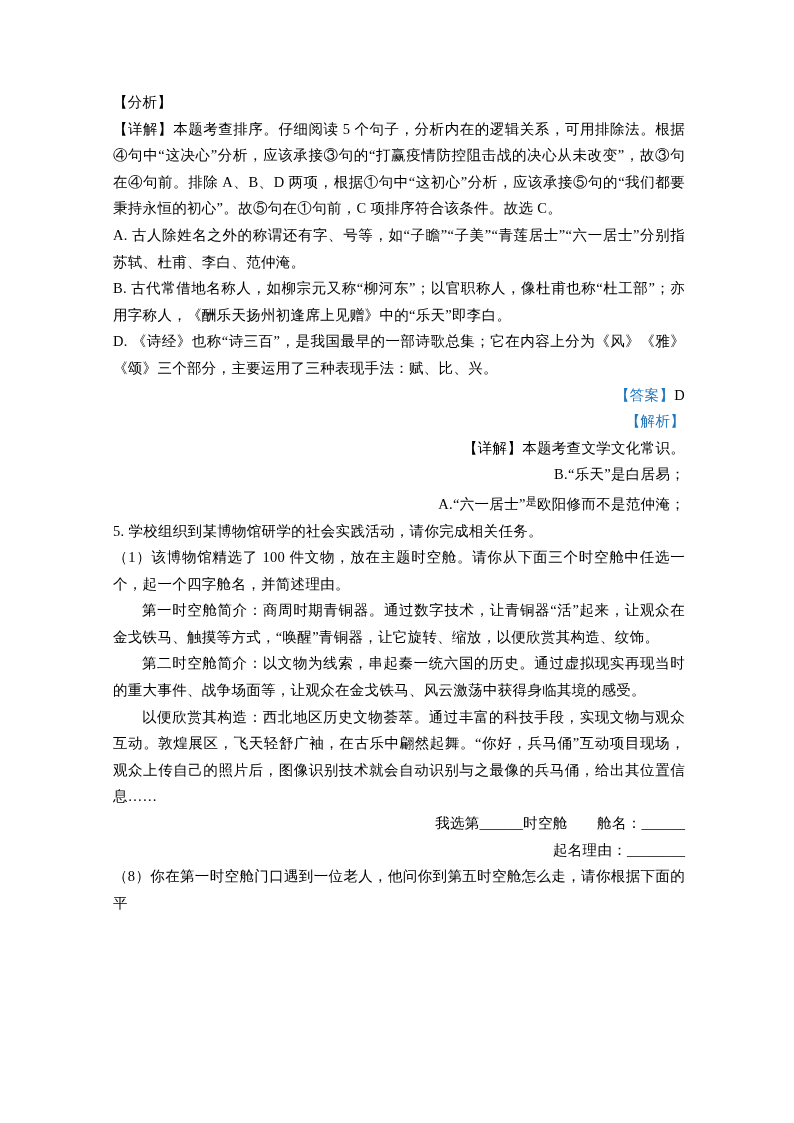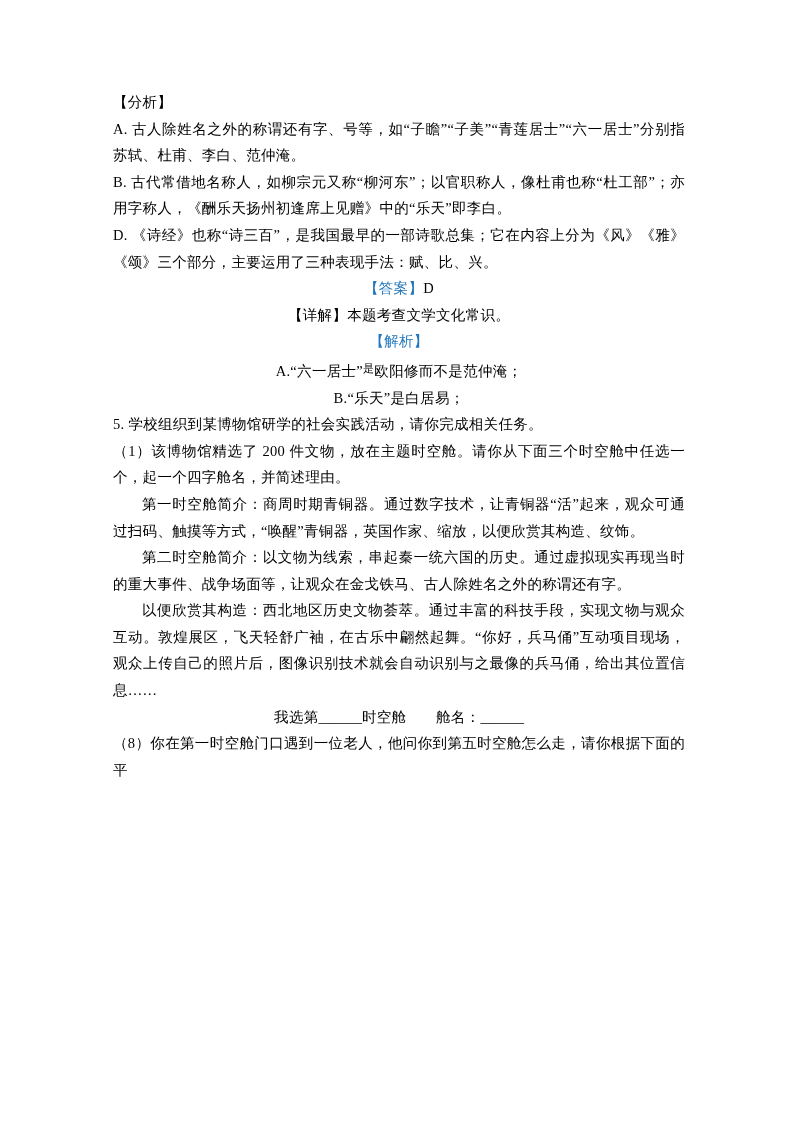--- a/index.html
+++ b/index.html
@@ -24,21 +24,21 @@
   .page p {
     margin: 0;
     padding: 0;
     font-size: 14.5px;
     line-height: 26.6px;
     text-align: justify;
     letter-spacing: 0.3px;
     word-break: break-all;
   }
   .page p.no-justify {
-    text-align: center;
+    text-align: right;
   }
   .indent2 {
     text-indent: 2em;
   }
   .blue {
     color: #2277BC;
   }
   .sup {
     font-size: 11px;
     vertical-align: 4px;
@@ -47,57 +47,61 @@
     letter-spacing: 0;
   }
 </style>
 </head>
 <body>
 
 <div class="page">
 
   <p>【分析】</p>
 
+  <p>【详解】本题考查排序。仔细阅读 5 个句子，分析内在的逻辑关系，可用排除法。根据④句中“这决心”分析，应该承接③句的“打赢疫情防控阻击战的决心从未改变”，故③句在④句前。排除 A、B、D 两项，根据①句中“这初心”分析，应该承接⑤句的“我们都要秉持永恒的初心”。故⑤句在①句前，C 项排序符合该条件。故选 C。</p>
 
 
   <p>A. 古人除姓名之外的称谓还有字、号等，如“子瞻”“子美”“青莲居士”“六一居士”分别指苏轼、杜甫、李白、范仲淹。</p>
 
   <p>B. 古代常借地名称人，如柳宗元又称“柳河东”；以官职称人，像杜甫也称“杜工部”；亦用字称人，《酬乐天扬州初逢席上见赠》中的“乐天”即李白。</p>
 
 
   <p>D. 《诗经》也称“诗三百”，是我国最早的一部诗歌总集；它在内容上分为《风》《雅》《颂》三个部分，主要运用了三种表现手法：赋、比、兴。</p>
 
   <p class="no-justify">
     <span class="blue">【答案】</span><span>D</span>
   </p>
 
-  <p class="no-justify">【详解】本题考查文学文化常识。</p>
-
   <p class="no-justify">
     <span class="blue">【解析】</span>
   </p>
+
+  <p class="no-justify">【详解】本题考查文学文化常识。</p>
+
+  <p class="no-justify">B.“乐天”是白居易；</p>
 
   <p class="no-justify">
     <span>A.“六一居士”</span><span class="sup">是</span><span>欧阳修而不是范仲淹；</span>
   </p>
 
-  <p class="no-justify">B.“乐天”是白居易；</p>
-
 
 
   <p>5. 学校组织到某博物馆研学的社会实践活动，请你完成相关任务。</p>
 
-  <p>（1）该博物馆精选了 200 件文物，放在主题时空舱。请你从下面三个时空舱中任选一个，起一个四字舱名，并简述理由。</p>
+  <p>（1）该博物馆精选了 100 件文物，放在主题时空舱。请你从下面三个时空舱中任选一个，起一个四字舱名，并简述理由。</p>
 
-  <p class="indent2">第一时空舱简介：商周时期青铜器。通过数字技术，让青铜器“活”起来，观众可通过扫码、触摸等方式，“唤醒”青铜器，英国作家、缩放，以便欣赏其构造、纹饰。</p>
+  <p class="indent2">第一时空舱简介：商周时期青铜器。通过数字技术，让青铜器“活”起来，让观众在金戈铁马、触摸等方式，“唤醒”青铜器，让它旋转、缩放，以便欣赏其构造、纹饰。</p>
 
-  <p class="indent2">第二时空舱简介：以文物为线索，串起秦一统六国的历史。通过虚拟现实再现当时的重大事件、战争场面等，让观众在金戈铁马、古人除姓名之外的称谓还有字。</p>
+  <p class="indent2">第二时空舱简介：以文物为线索，串起秦一统六国的历史。通过虚拟现实再现当时的重大事件、战争场面等，让观众在金戈铁马、风云激荡中获得身临其境的感受。</p>
 
   <p class="indent2">以便欣赏其构造：西北地区历史文物荟萃。通过丰富的科技手段，实现文物与观众互动。敦煌展区，飞天轻舒广袖，在古乐中翩然起舞。“你好，兵马俑”互动项目现场，观众上传自己的照片后，图像识别技术就会自动识别与之最像的兵马俑，给出其位置信息……</p>
 
   <p class="no-justify">
     <span>我选第</span><span class="blank">______</span><span>时空舱</span><span>　　</span><span>舱名：</span><span class="blank">______</span>
   </p>
 
+  <p class="no-justify">
+    <span>起名理由：</span><span class="blank">________</span>
+  </p>
 
   <p>（8）你在第一时空舱门口遇到一位老人，他问你到第五时空舱怎么走，请你根据下面的平</p>
 
 </div>
 
 </body></html>

